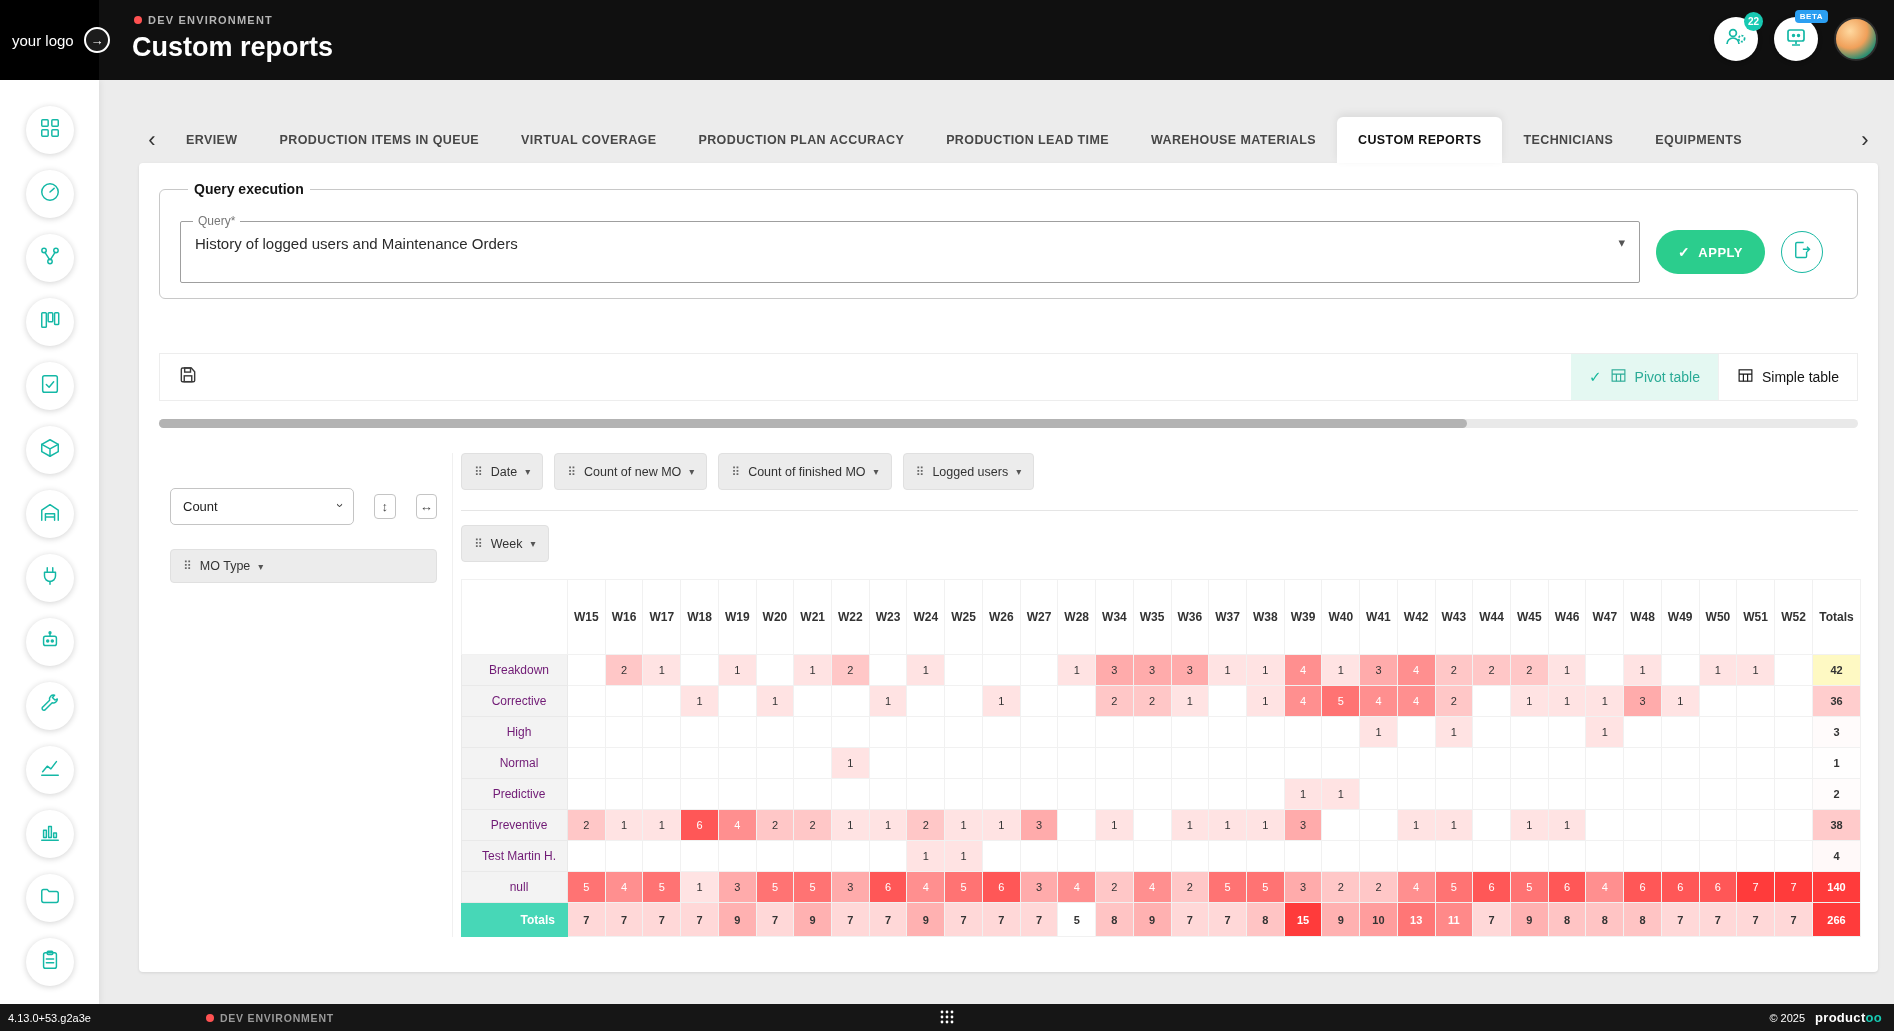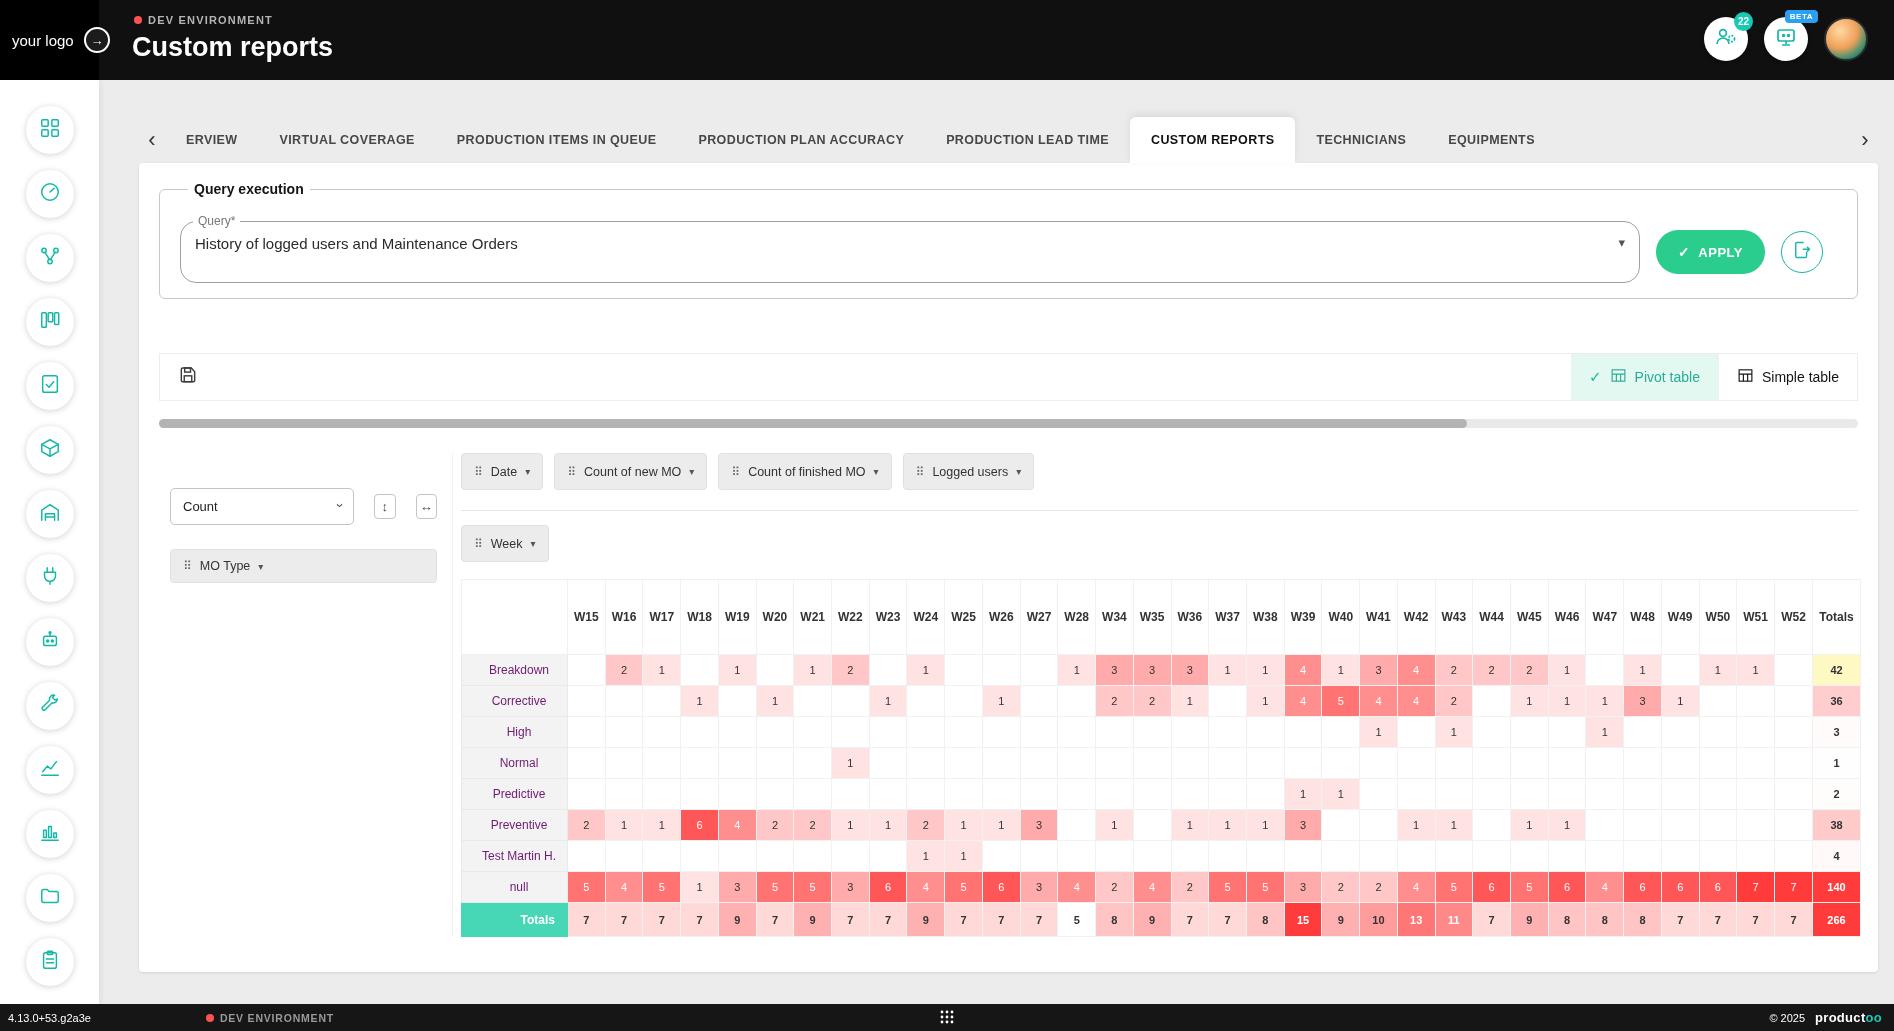--- a/index.html
+++ b/index.html
@@ -6,21 +6,21 @@
   html,body { width:1894px; height:1031px; overflow:hidden; }
   body { font-family:"Liberation Sans","DejaVu Sans",sans-serif; background:#ececec; position:relative; color:#333; }
 
   
   .topbar { position:absolute; left:0; top:0; width:1894px; height:80px; background:#101010; z-index:30; }
   .logo-box { position:absolute; left:0; top:0; width:99px; height:80px; background:#000; color:#fff; display:flex; align-items:center; padding-left:12px; font-size:15px; }
   .logo-arrow { position:absolute; left:84px; top:27px; width:26px; height:26px; border-radius:50%; background:#1c1c1c; border:2px solid #fff; color:#fff; display:flex; align-items:center; justify-content:center; font-size:13px; cursor:pointer; }
   .env-row { position:absolute; left:134px; top:14px; display:flex; align-items:center; gap:6px; font-size:11px; font-weight:bold; letter-spacing:1.2px; color:#b5b5b5; }
   .dot-red { width:8px; height:8px; border-radius:50%; background:#ff5252; display:inline-block; }
   .page-title { position:absolute; left:132px; top:32px; color:#fff; font-size:27px; font-weight:bold; }
-  .topbar-actions { position:absolute; right:26px; top:17px; display:flex; align-items:center; gap:16px; }
+  .topbar-actions { position:absolute; right:16px; top:17px; display:flex; align-items:center; gap:16px; }
   .round-btn { position:relative; width:44px; height:44px; border-radius:50%; background:#fff; display:flex; align-items:center; justify-content:center; box-shadow:0 1px 4px rgba(0,0,0,.4); cursor:pointer; }
   .round-btn svg { stroke:#14b8a6; fill:none; stroke-width:1.7; }
   .badge-count { position:absolute; top:-5px; right:-5px; width:19px; height:19px; border-radius:50%; background:#17c9b2; color:#fff; font-size:10px; font-weight:bold; display:flex; align-items:center; justify-content:center; }
   .badge-beta { position:absolute; top:-7px; right:-10px; background:#2b9ff2; color:#fff; font-size:8px; font-weight:bold; padding:2px 5px; border-radius:4px; letter-spacing:.5px; }
   .avatar { width:44px; height:44px; border-radius:50%; background:radial-gradient(circle at 35% 30%, #ffd9a0 0%, #f0a05a 45%, #2e8e71 75%, #1c5e4a 100%); border:2px solid #2c2c2c; }
 
   
   .sidebar { position:absolute; left:0; top:80px; bottom:27px; width:99px; background:#fff; box-shadow:2px 0 6px rgba(0,0,0,.06); display:flex; flex-direction:column; align-items:center; padding-top:26px; gap:16px; z-index:20; }
   .side-btn { width:48px; height:48px; border-radius:50%; background:#fff; box-shadow:0 1px 6px rgba(0,0,0,.18); display:flex; align-items:center; justify-content:center; cursor:pointer; flex:0 0 auto; }
   .side-btn svg { stroke:#14b8a6; fill:none; stroke-width:1.6; stroke-linecap:round; stroke-linejoin:round; }
@@ -32,21 +32,21 @@
   .tab { padding:0 21px; font-size:12.5px; font-weight:bold; letter-spacing:.4px; color:#474747; cursor:pointer; white-space:nowrap; line-height:46px; }
   .tab.active { background:#fff; color:#101010; border-radius:6px 6px 0 0; box-shadow:0 -3px 8px rgba(0,0,0,.08); height:46px; }
   .tab-scroll.right { margin-left:auto; }
 
   .card { position:absolute; left:40px; right:16px; top:83px; bottom:32px; background:#fff; border-radius:4px; box-shadow:0 1px 3px rgba(0,0,0,.1); }
 
   
   fieldset.query { position:absolute; left:20px; right:20px; top:18px; height:118px; border:1px solid #c8c8c8; border-radius:6px; padding:24px 20px 0 20px; }
   fieldset.query legend { font-size:14px; font-weight:bold; color:#141414; padding:0 6px; margin-left:8px; }
   .query-flex { display:flex; align-items:center; gap:16px; }
-  .query-select { position:relative; flex:1; height:62px; border:1px solid #9f9f9f; border-radius:16px; cursor:pointer; }
+  .query-select { position:relative; flex:1; height:62px; border:1px solid #9f9f9f; border-radius:2px; cursor:pointer; }
   .query-select .float-label { position:absolute; top:-8px; left:12px; background:#fff; padding:0 5px; font-size:12px; color:#777; }
   .query-select .value { position:absolute; left:14px; top:13px; font-size:15px; color:#2b2b2b; }
   .query-select .caret { position:absolute; right:14px; top:13px; color:#555; font-size:13px; }
   .apply-btn { height:44px; padding:0 22px; background:#2bcd8d; border:none; border-radius:22px; color:#fff; font-size:13px; font-weight:bold; letter-spacing:.5px; display:flex; align-items:center; gap:8px; cursor:pointer; }
   .apply-btn .chk { font-size:14px; }
   .export-btn { width:42px; height:42px; border-radius:50%; background:#fff; border:1.5px solid #19b8a2; display:flex; align-items:center; justify-content:center; cursor:pointer; margin-right:14px; }
   .export-btn svg { stroke:#14b8a6; fill:none; stroke-width:1.7; }
 
   
   .toolbar { position:absolute; left:20px; right:20px; top:190px; height:48px; border:1px solid #ededed; display:flex; align-items:stretch; }
@@ -240,24 +240,25 @@
           <path d="M8 11h8M8 15h8"></path>
         </svg></span>
     </div>
 </div>
 
 <div class="main">
 
   <div class="tabs-row">
     <div class="tab-scroll"><span>‹</span></div>
     <div class="tab">ERVIEW</div>
+    <div class="tab">PRODUCTION ITEMS IN QUEUE</div>
     <div class="tab">VIRTUAL COVERAGE</div>
-    <div class="tab">PRODUCTION ITEMS IN QUEUE</div>
     <div class="tab">PRODUCTION PLAN ACCURACY</div>
     <div class="tab">PRODUCTION LEAD TIME</div>
+    <div class="tab">WAREHOUSE MATERIALS</div>
     <div class="tab active">CUSTOM REPORTS</div>
     <div class="tab">TECHNICIANS</div>
     <div class="tab">EQUIPMENTS</div>
     <div class="tab-scroll right"><span>›</span></div>
   </div>
 
   <div class="card">
 
     <fieldset class="query">
       <legend>Query execution</legend>

